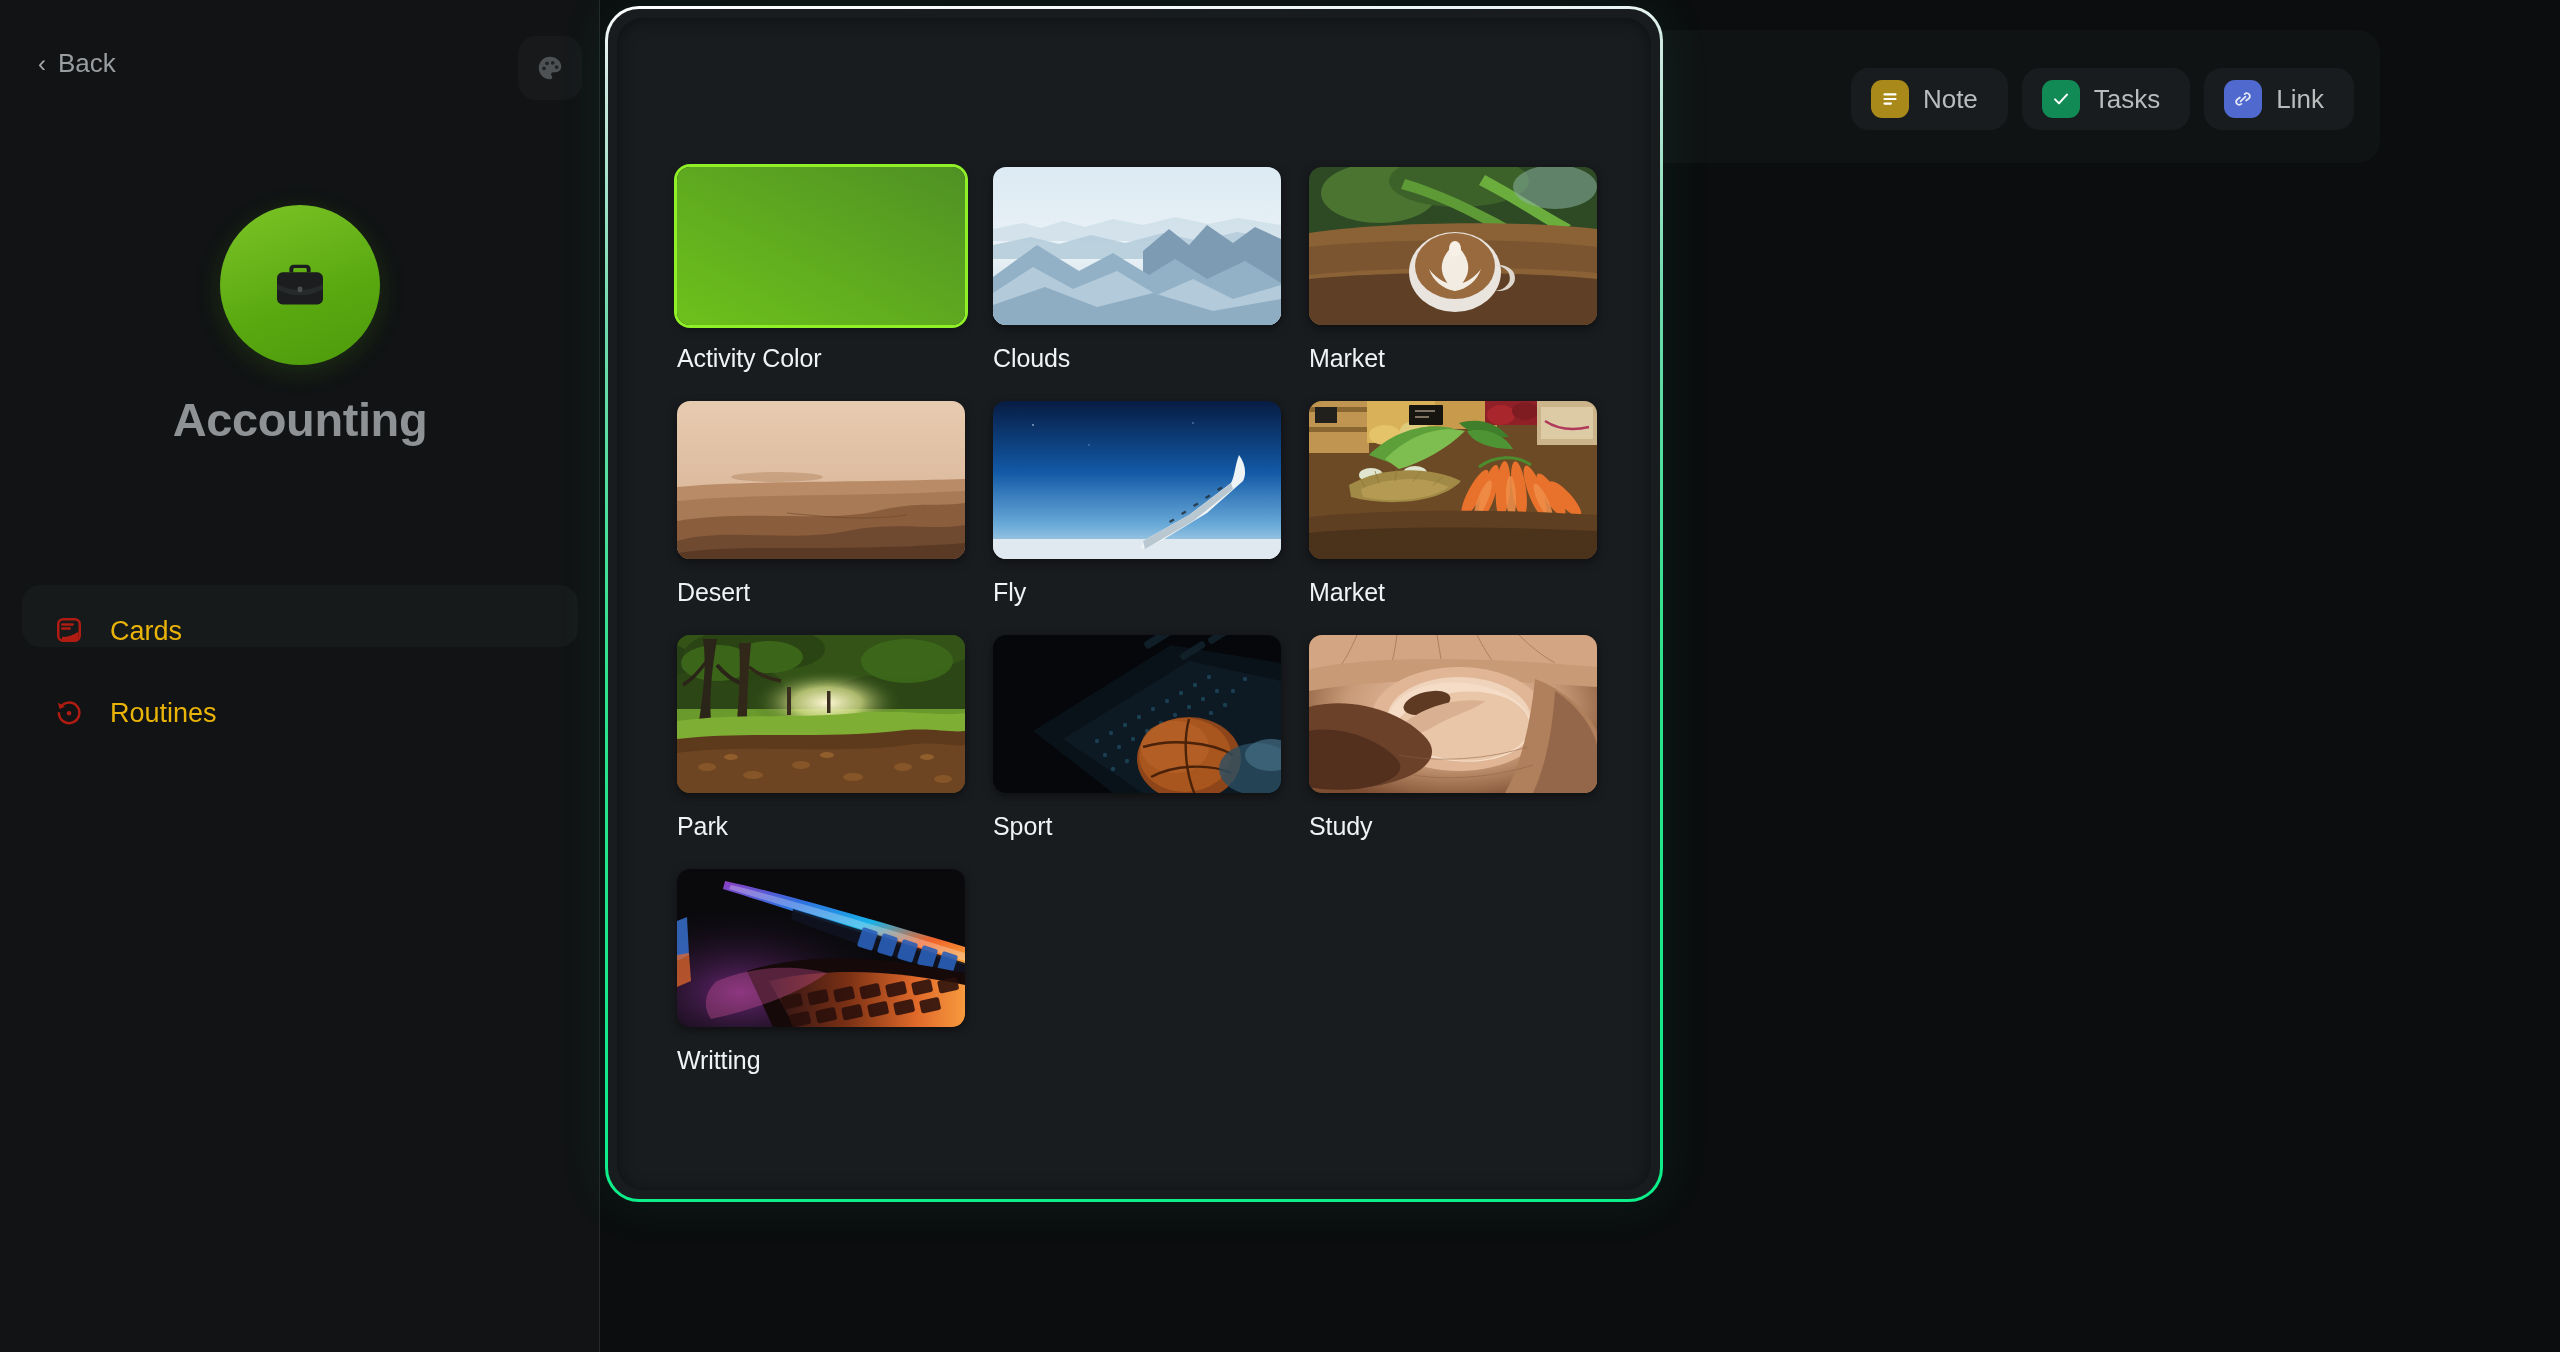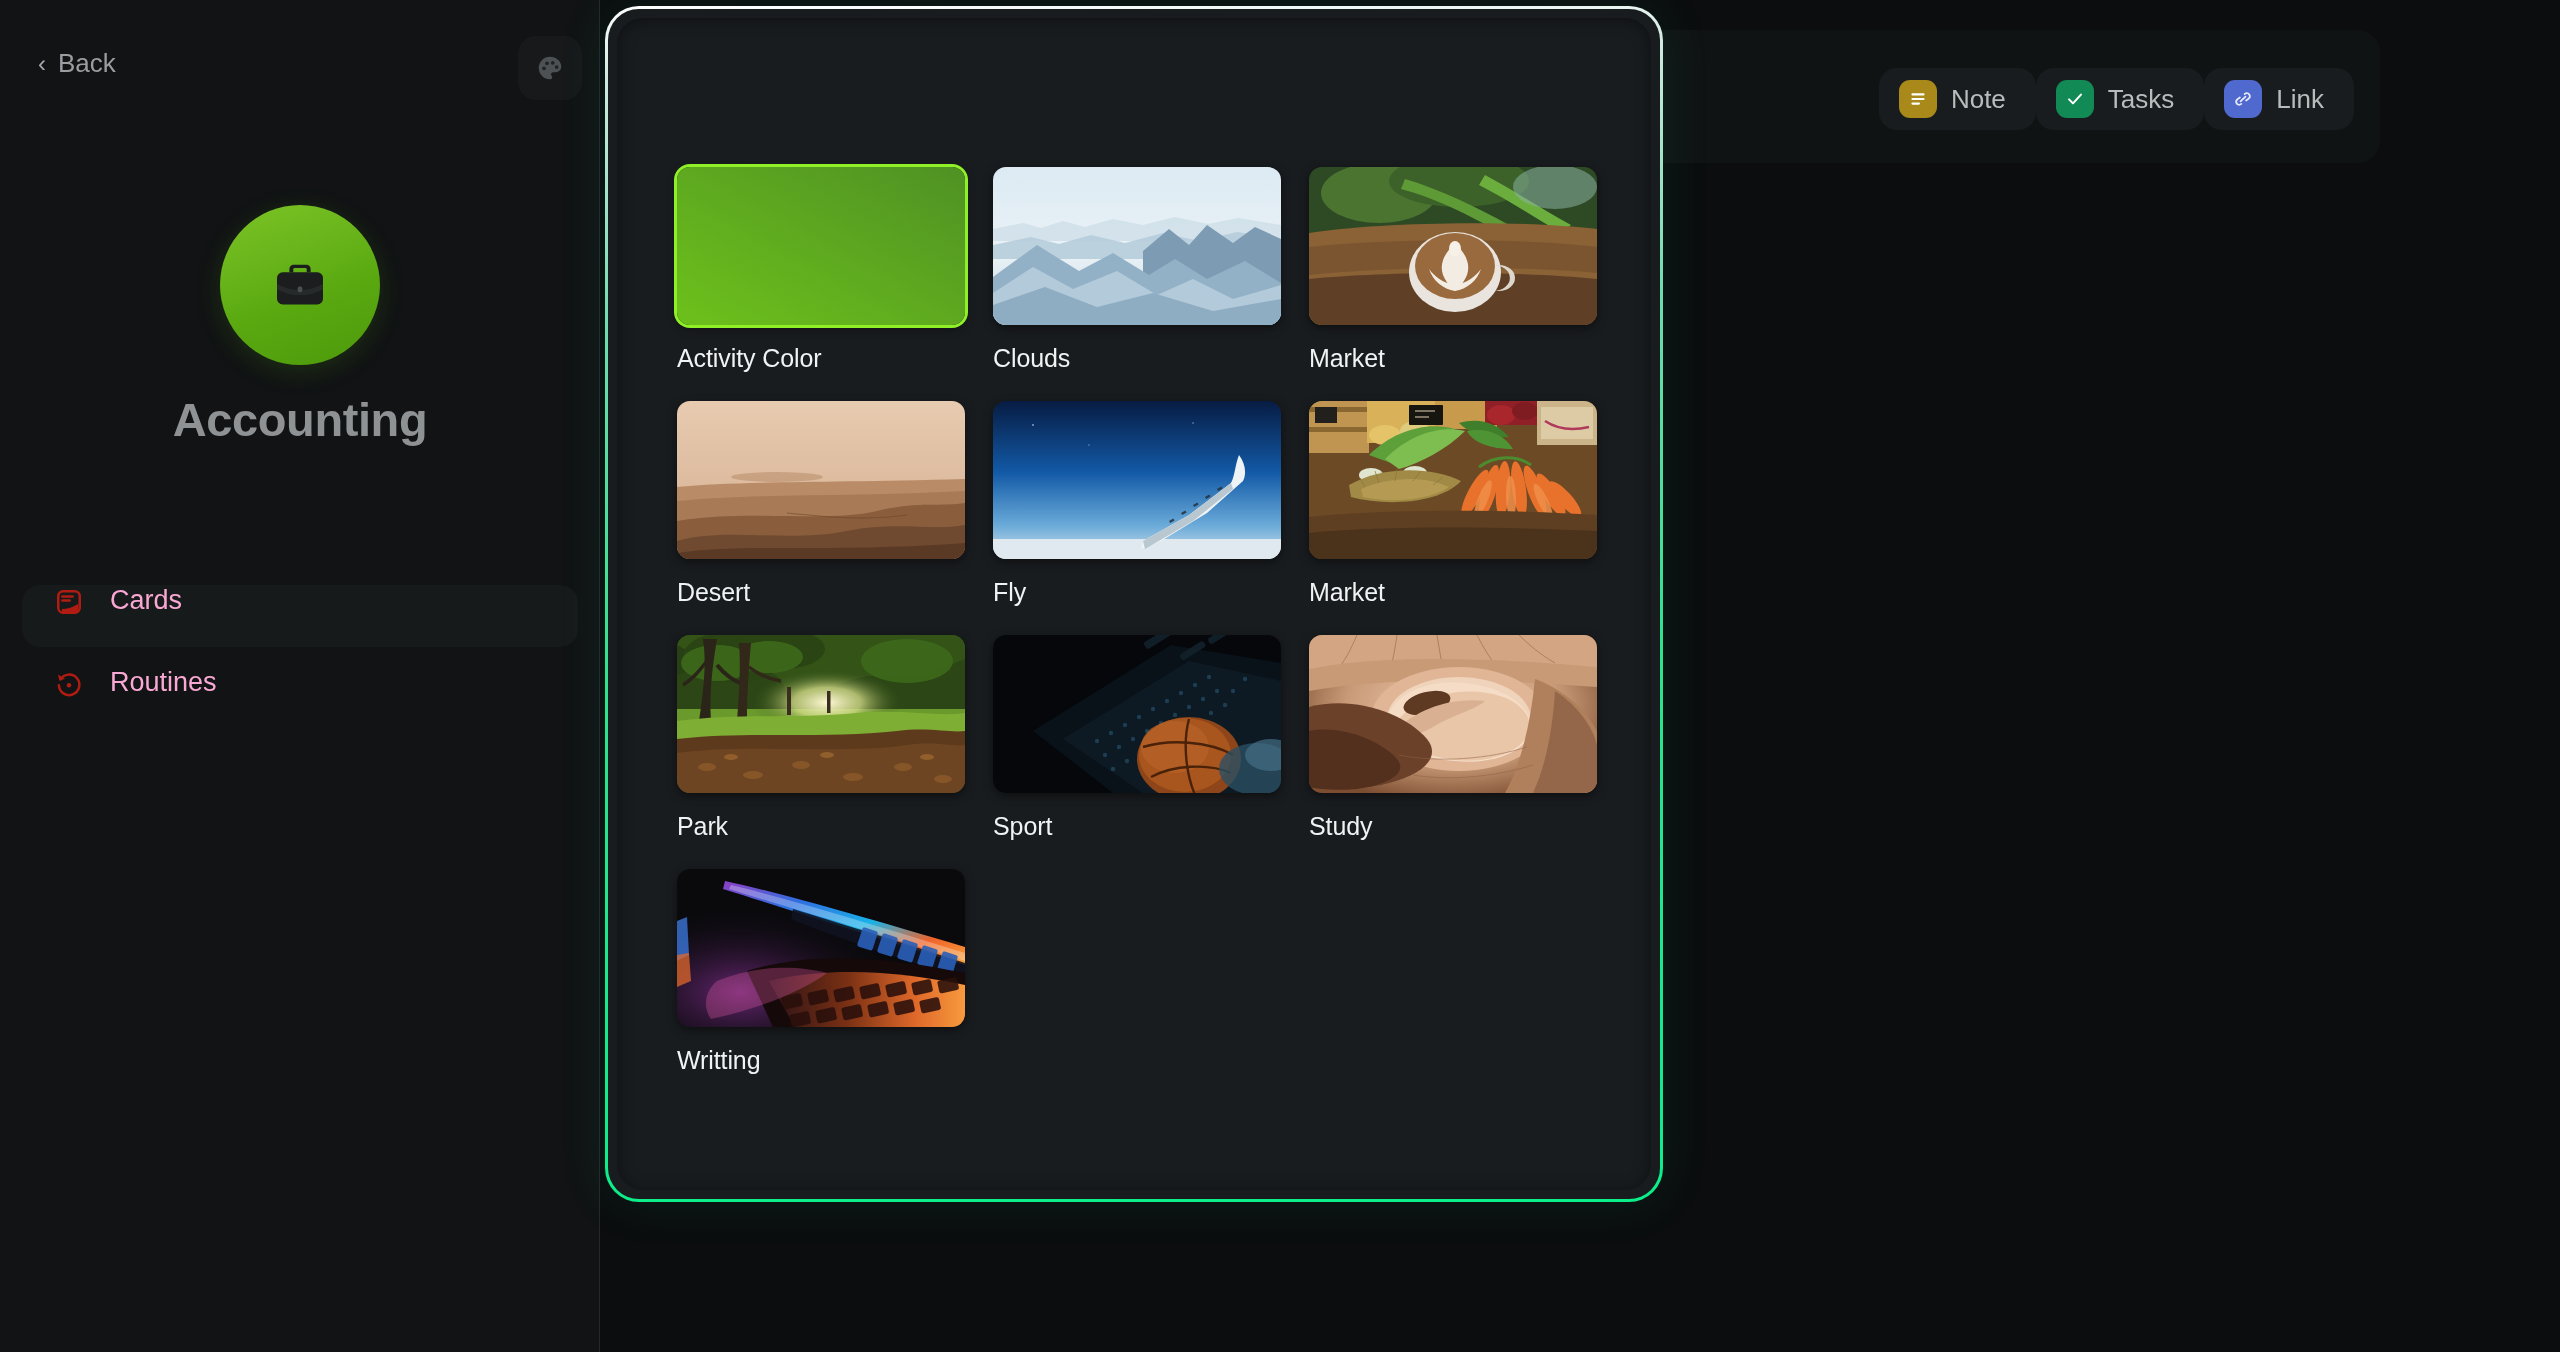--- a/index.html
+++ b/index.html
@@ -41,36 +41,36 @@
     box-shadow:0 6px 26px rgba(90,170,20,0.18);
   }
   #activity-title {
     position:absolute; left:0; top:392px; width:600px;
     text-align:center; color:#8e9294;
     font-size:47px; font-weight:700; letter-spacing:-0.4px;
   }
 
   #nav { position:absolute; left:22px; top:585px; width:556px; }
   .nav-item {
-    position:relative; display:flex; align-items:flex-start; gap:24px;
+    position:relative; display:flex; align-items:flex-end; gap:24px;
     height:62px; padding:0 30px; border-radius:18px;
-    color:#f9a8d4; font-size:27px; cursor:pointer; margin-bottom:20px;
+    color:#eab308; font-size:27px; cursor:pointer; margin-bottom:20px;
   }
   .nav-item.active { background:#171a1b; }
   .nav-ico { width:34px; height:34px; display:flex; align-items:center; justify-content:center; flex:0 0 34px; }
 
   
   #right-pane { position:absolute; left:601px; top:0; right:0; height:1352px; background:#0b0d0e; }
   #right-panel-card {
     position:absolute; left:255px; top:30px; right:180px; height:133px;
     border-radius:22px; background:#101314;
   }
   #chips {
     position:absolute; right:206px; top:68px;
-    display:flex; align-items:flex-end;
+    display:flex; gap:14px; align-items:flex-end;
   }
   .chip {
     display:flex; align-items:center; gap:14px;
     height:62px; padding:0 30px 0 20px;
     border-radius:18px; background:#191c1e;
     color:#b9bcbd; font-size:26px; cursor:pointer; white-space:nowrap;
   }
   .chip-ico {
     width:38px; height:38px; border-radius:11px;
     display:flex; align-items:center; justify-content:center;

